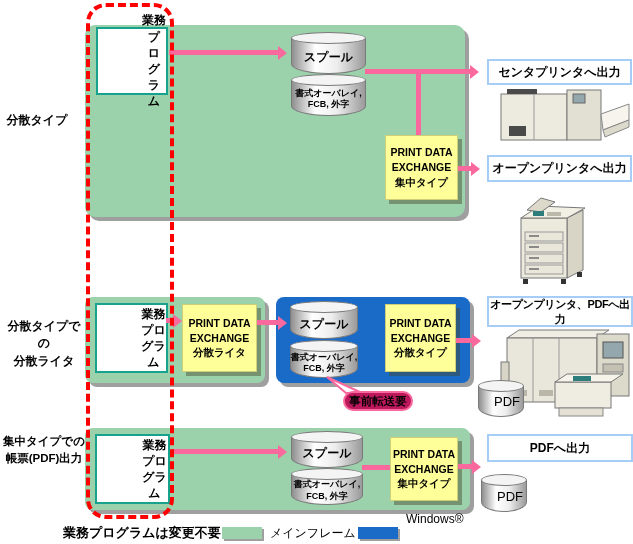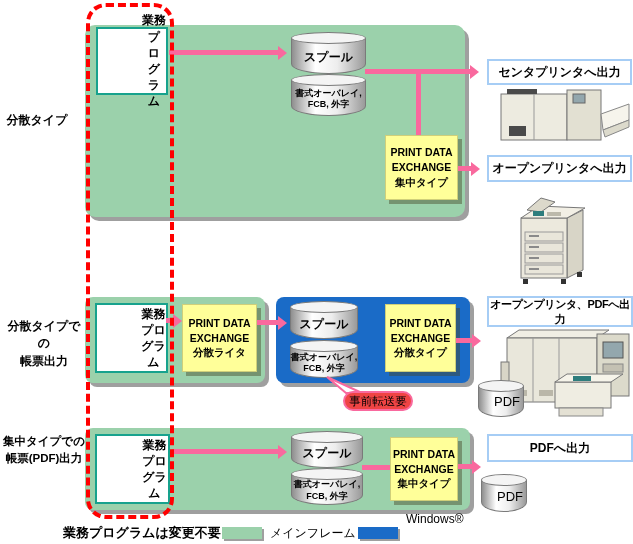--- a/index.html
+++ b/index.html
@@ -54,22 +54,22 @@
   }
   .cyl .cyl-label {
     position:absolute; left:0; right:0; top:8px; bottom:0; z-index:3;
     display:flex; align-items:center; justify-content:center; text-align:center;
     font-weight:bold; font-size:12px; line-height:1.25; white-space:pre-line;
   }
   .cyl .cyl-label.tiny { font-size:9px; }
   .cyl .cyl-label.pdf { font-weight:normal; font-size:13px;padding-left:12px; }
 
   .callout {
-    background:#ef4444; border:2px solid #f9699e; border-radius:10px; z-index:7;
-    display:flex; align-items:center; justify-content:center; font-weight:normal; font-size:11.5px;
+    background:#be185d; border:2px solid #f9699e; border-radius:10px; z-index:7;
+    display:flex; align-items:center; justify-content:center; font-weight:bold; font-size:11.5px;
   }
   .section-label {
     font-weight:bold; font-size:12px; text-align:center; line-height:1.45;
     white-space:pre-line; z-index:5;
   }
   .dashed-outline {
     border:4px dashed #ff0000; border-radius:20px; z-index:40; pointer-events:none;
   }
   .legend-text { font-size:12px; z-index:5; }
   .legend-note { font-size:13px; font-weight:bold; z-index:5; }
@@ -150,21 +150,21 @@
       <rect x="18" y="91" width="5" height="5" fill="#333"></rect>
       <rect x="56" y="91" width="5" height="5" fill="#333"></rect>
       <rect x="72" y="84" width="5" height="5" fill="#333"></rect>
     </svg>
   </div>
 
   <div class="abs panel-green" style="left:85px; top:297px; width:180px; height:86px; border-radius:8px;"></div>
   <div class="abs panel-blue" style="left:276px; top:297px; width:194px; height:86px;"></div>
 
   <div class="abs section-label" style="left:2px; top:318px; width:84px;">分散タイプでの
-帳票出力</div>
+分散ライタ</div>
 
   <div class="abs program-box" style="left:95px; top:303px; width:73px; height:70px;">業務
 プログラム</div>
 
   <div class="abs harrow head" style="left:166px; top:318px; width:7px;"></div>
 
   <div class="abs pde-box" style="left:182px; top:304px; width:75px; height:68px;">PRINT DATA
 EXCHANGE
 分散ライタ</div>
 

